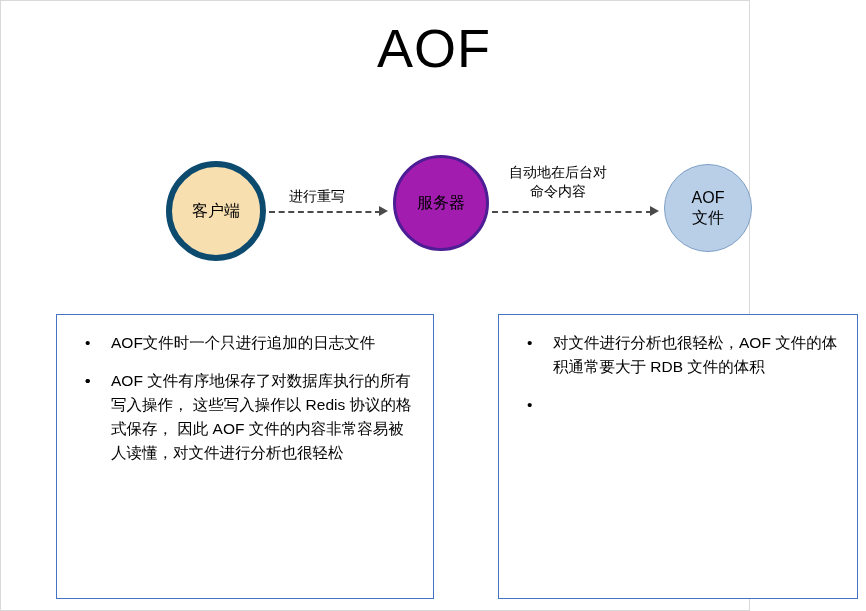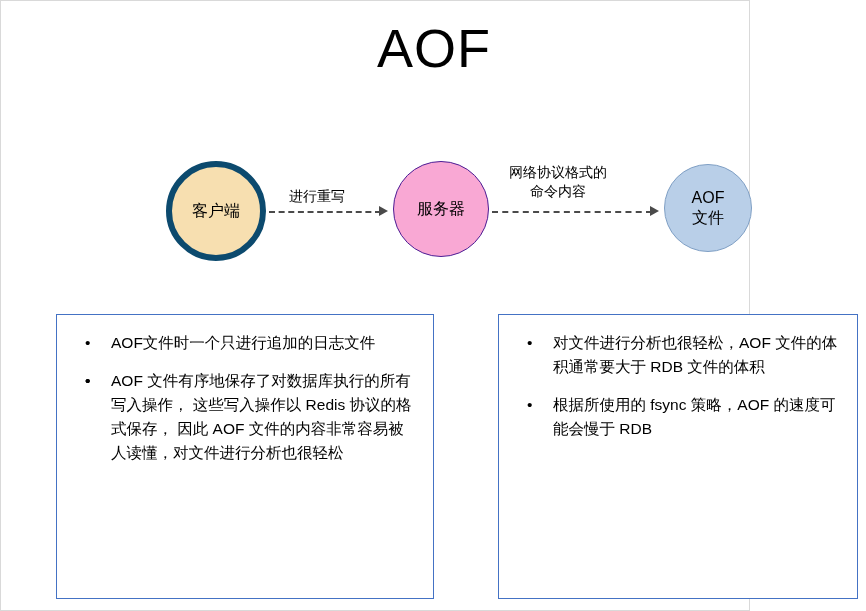--- a/index.html
+++ b/index.html
@@ -59,25 +59,25 @@
   #node-client {
     left: 165px;
     top: 10px;
     width: 100px;
     height: 100px;
     background: #f7dfb0;
     border: 6px solid #0c4a6e;
   }
   #node-server {
     left: 392px;
-    top: 10px;
+    top: 4px;
     width: 96px;
     height: 96px;
-    background: #f9a8d4;
-    border: 1px solid #4c1d95;
+    background: #a21caf;
+    border: 3px solid #4c1d95;
   }
   #node-aof {
     left: 663px;
     top: 13px;
     width: 88px;
     height: 88px;
     background: #b9cfe8;
     border: 1px solid #7f9fc4;
   }
 
@@ -201,21 +201,21 @@
 
     <div class="arrow" id="arrow-1"></div>
     <div class="arrow-head" id="arrow-head-1"></div>
 
     <div class="arrow" id="arrow-2"></div>
     <div class="arrow-head" id="arrow-head-2"></div>
 
     <div class="edge-label" id="edge-label-1">进行重写</div>
 
     <div class="edge-label" id="edge-label-2">
-      <span>网络协议格式的</span><br>
+      <span>自动地在后台对</span><br>
       <span>命令内容</span>
     </div>
 
   </div>
 
   <div class="panel" id="panel-left">
     <ul class="bullet-list">
       <li class="bullet-item">
         <span class="bullet-dot">•</span>
         <span>AOF文件时一个只进行追加的日志文件</span>
@@ -231,18 +231,17 @@
   </div>
 
   <div class="panel" id="panel-right">
     <ul class="bullet-list">
       <li class="bullet-item">
         <span class="bullet-dot">•</span>
         <span>对文件进行分析也很轻松，AOF 文件的体积通常要大于 RDB 文件的体积</span>
       </li>
       <li class="bullet-item">
         <span class="bullet-dot">•</span>
-        <span>根据所使用的 fsync 策略，AOF 的速度可能会慢于 RDB</span>
       </li>
     </ul>
   </div>
 
 </div>
 
 </body></html>

